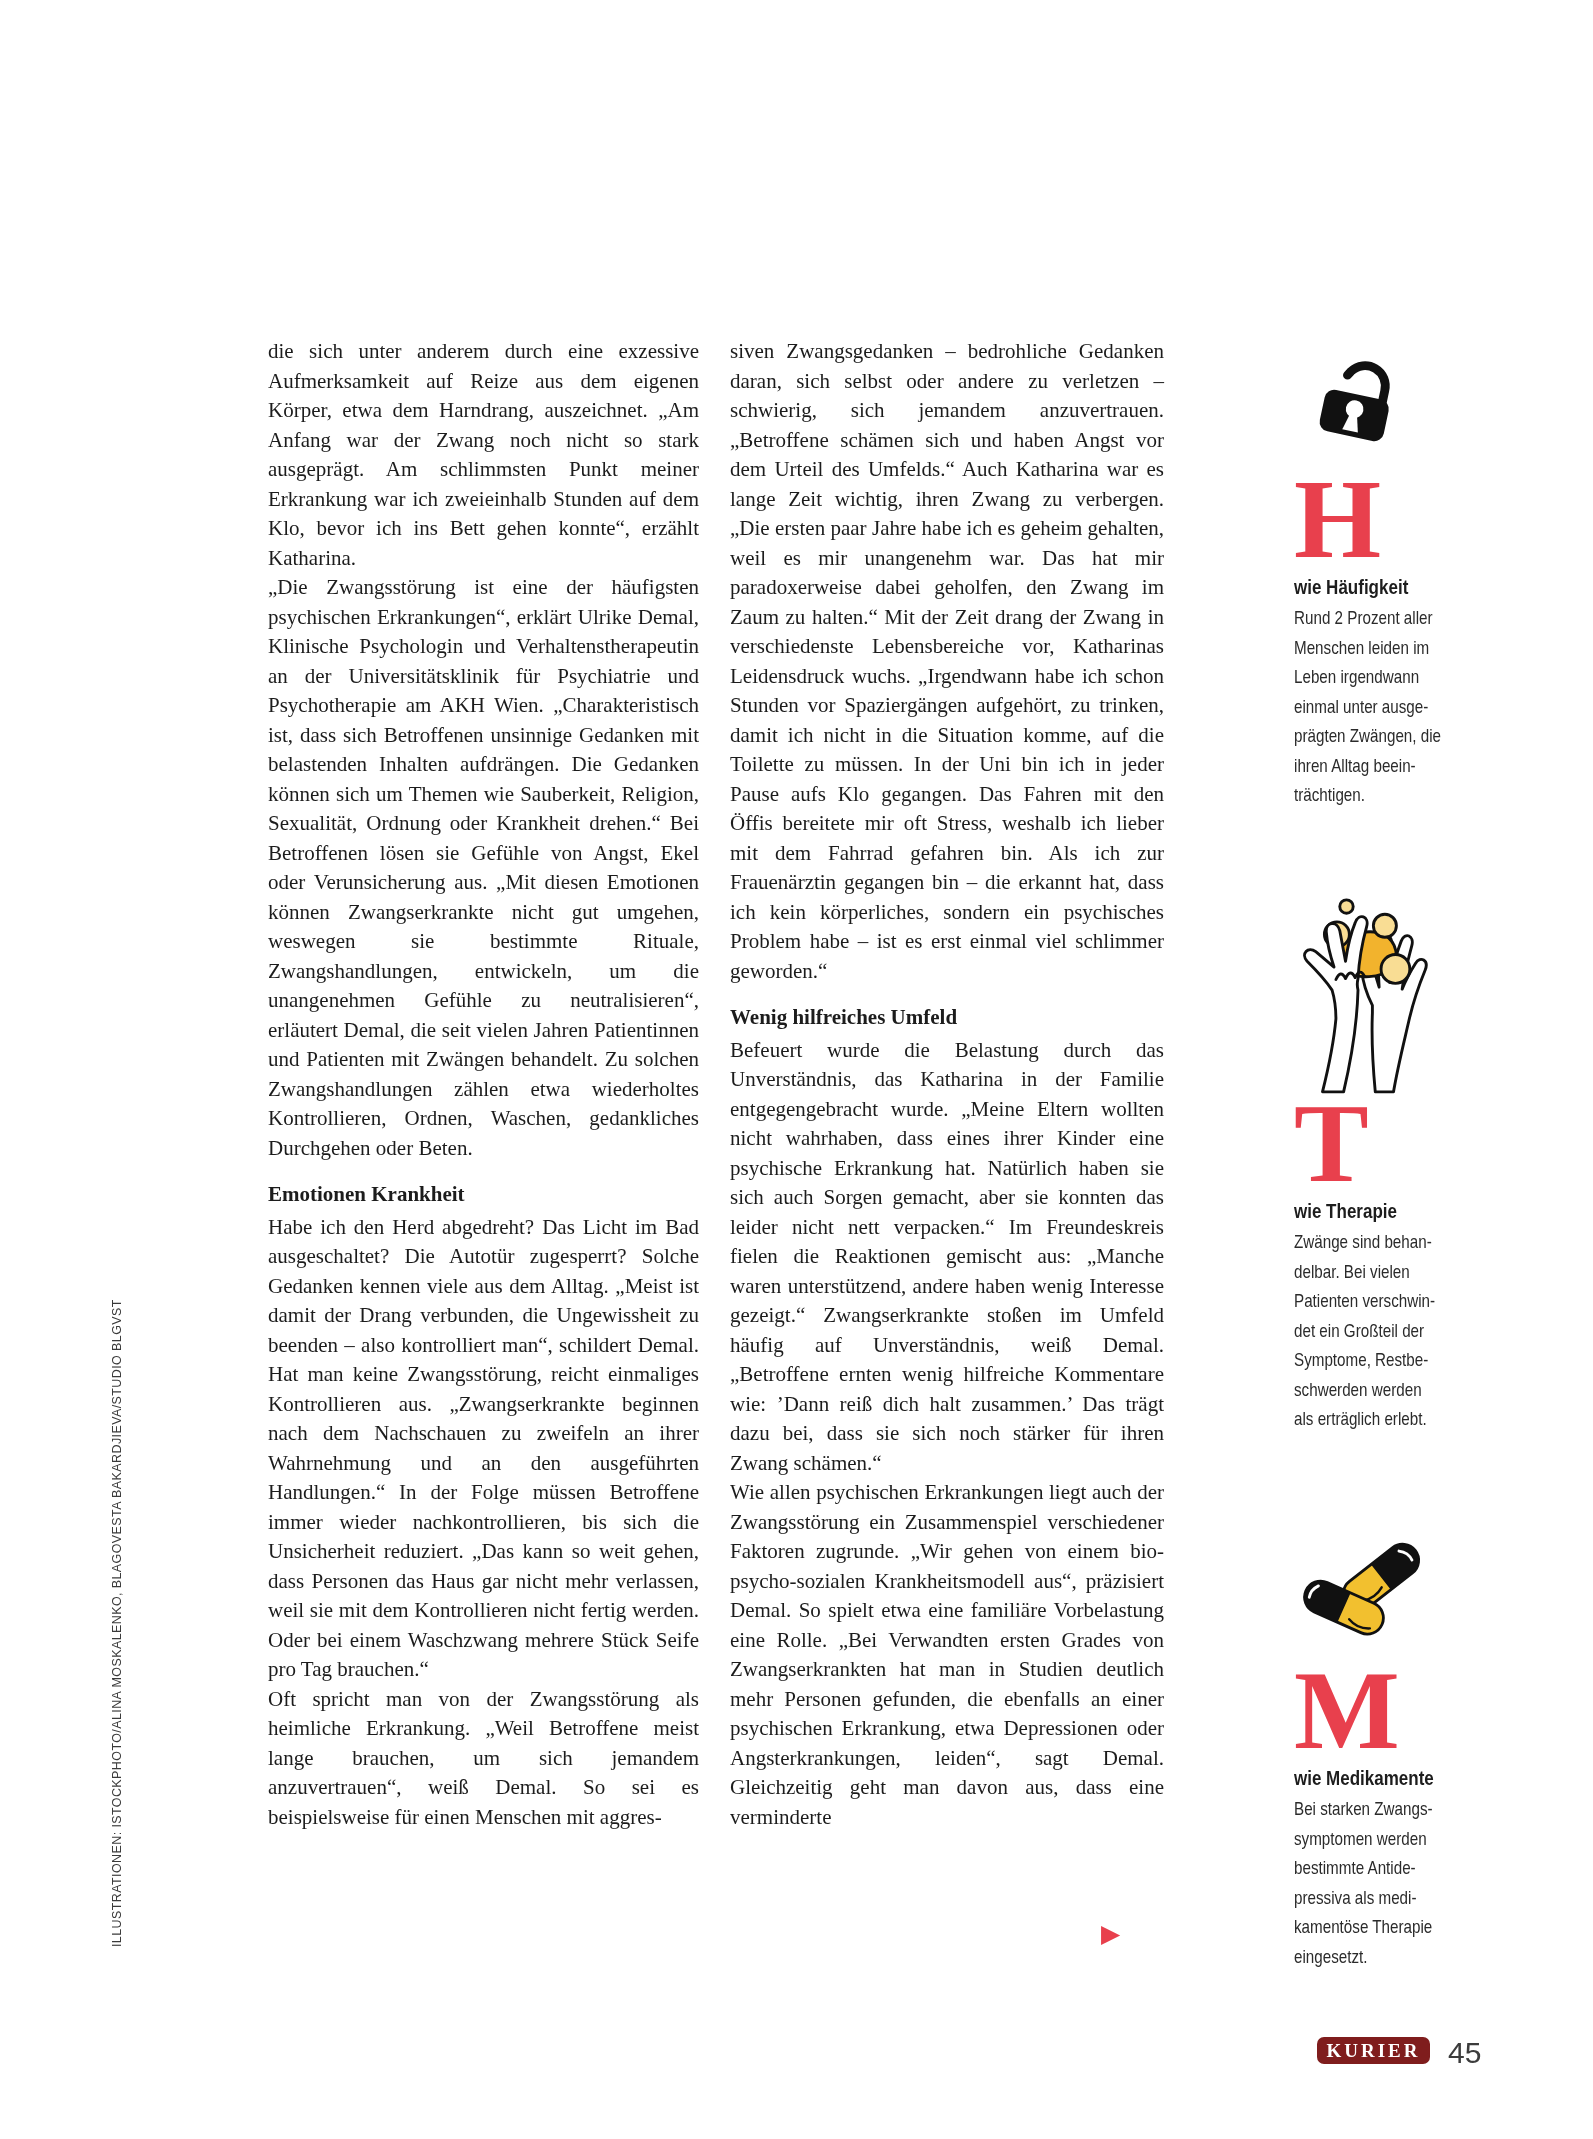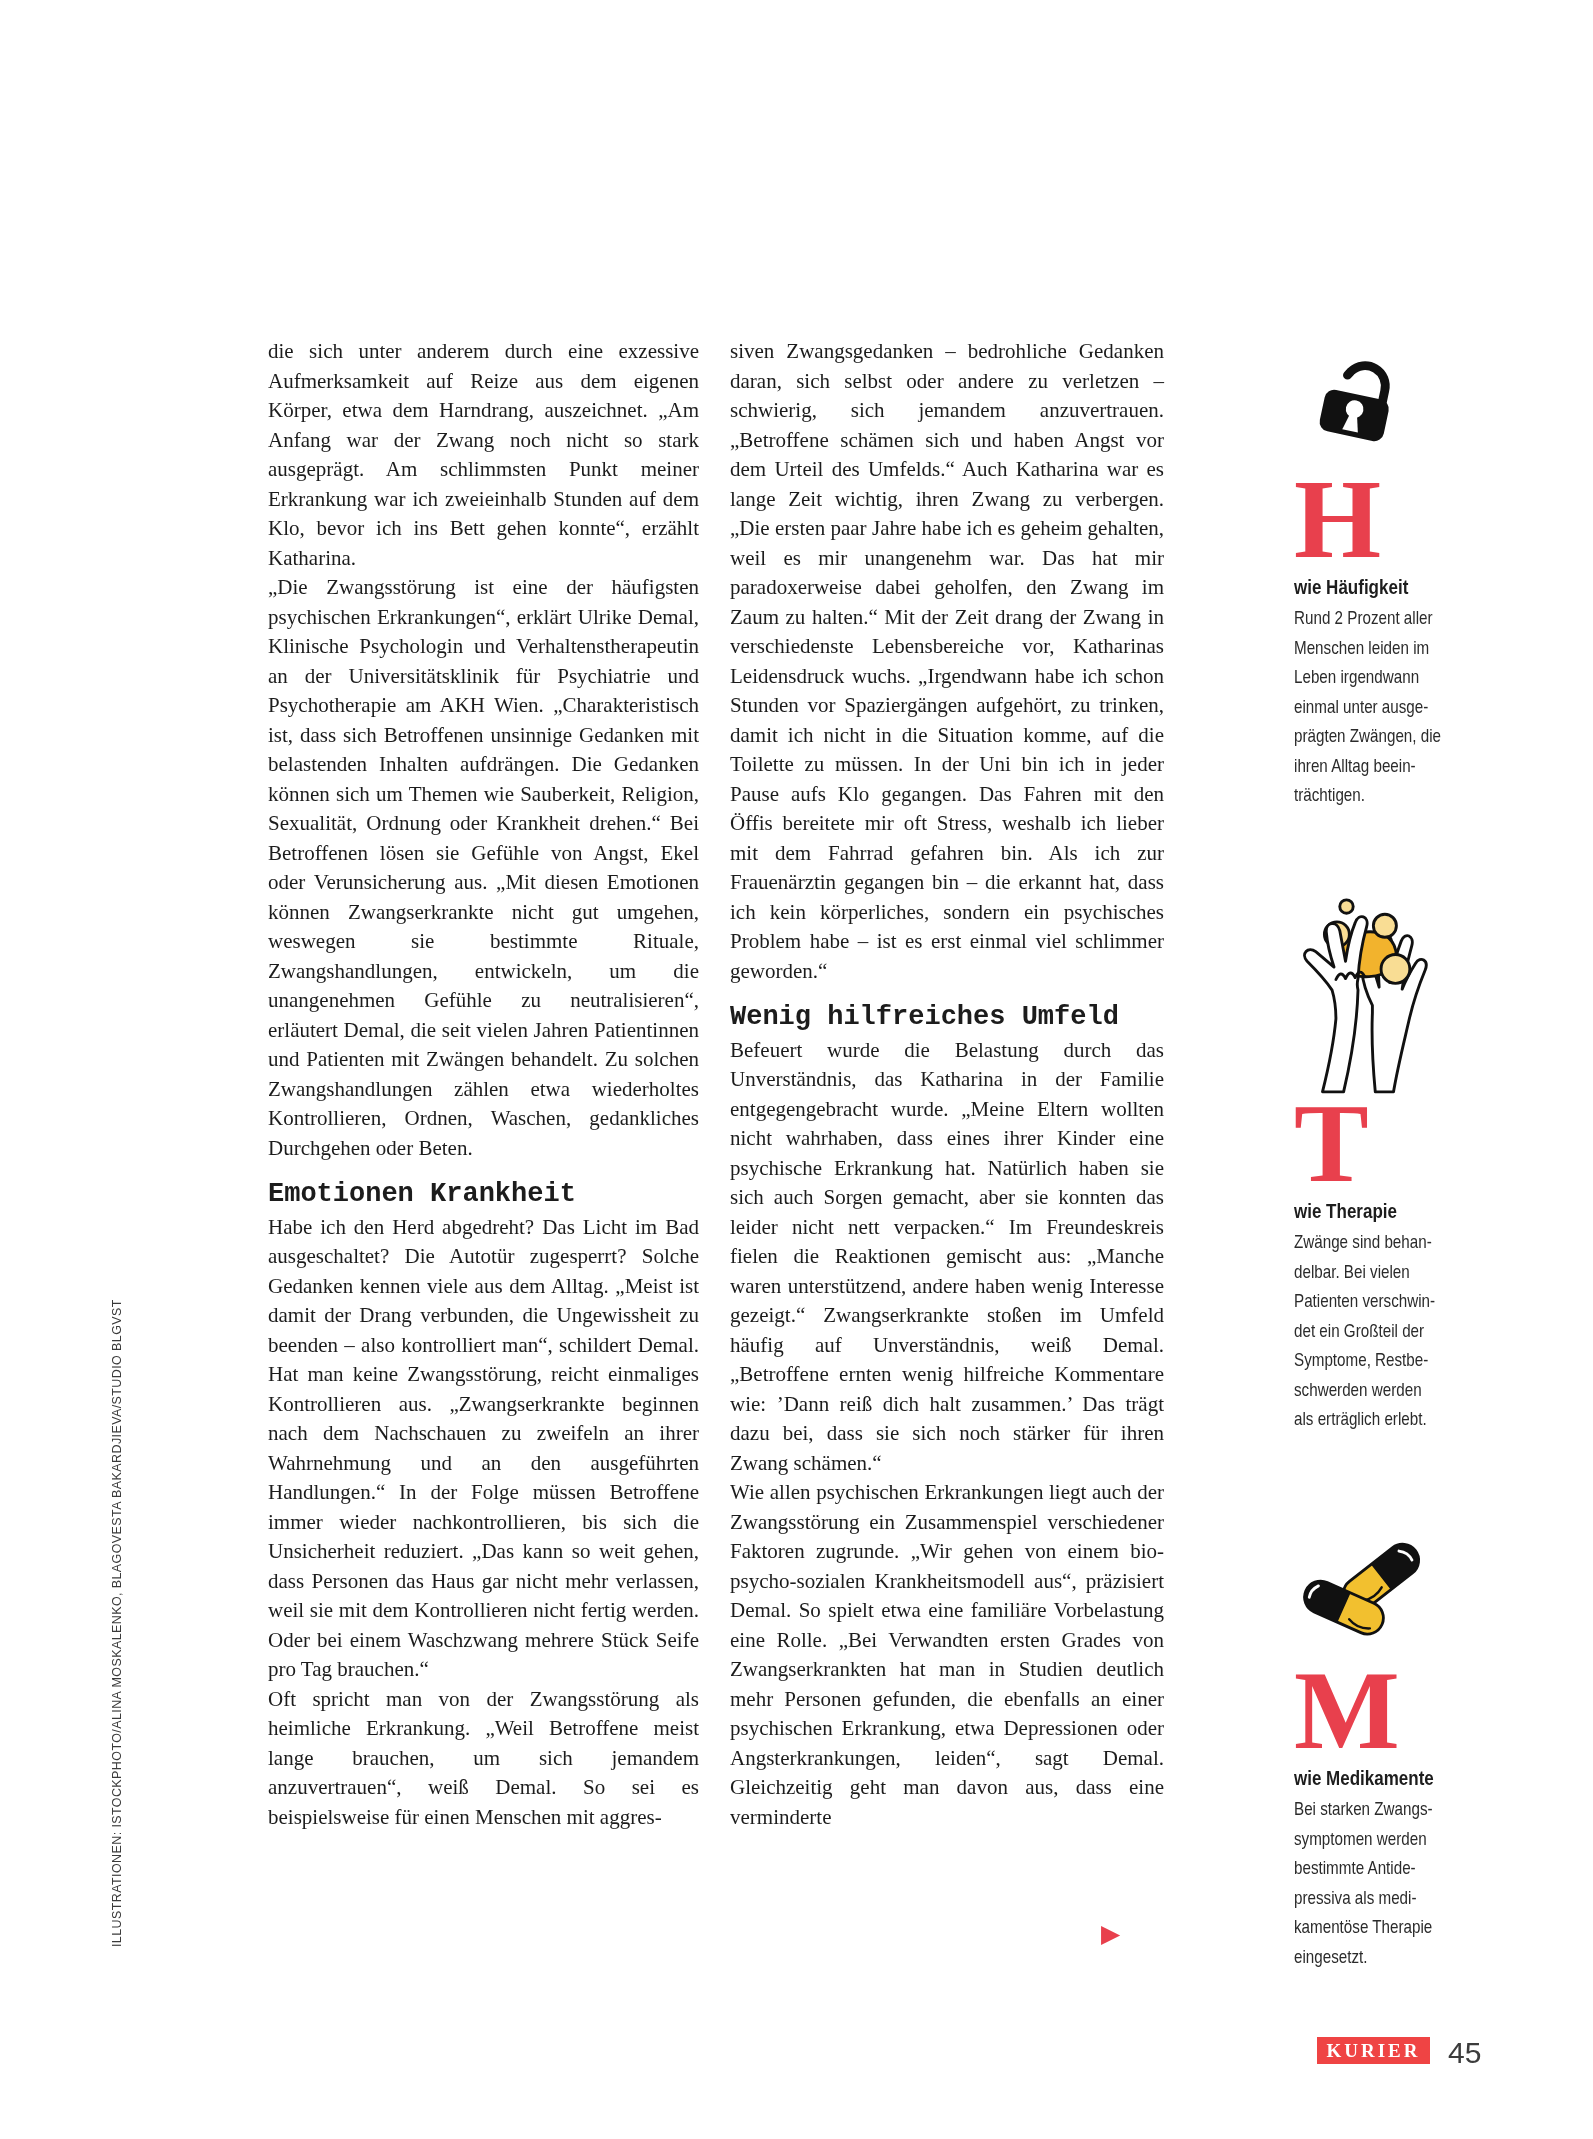--- a/index.html
+++ b/index.html
@@ -3,21 +3,21 @@
 <meta charset="utf-8">
 <style>
   html,body{margin:0;padding:0;background:#e9e9e9;}
   .page{position:relative;width:1593px;height:2139px;background:#ffffff;overflow:hidden;
         font-family:"Liberation Serif",serif;color:#1c1c1c;}
   
   .col{position:absolute;top:337px;font-size:21px;line-height:29.5px;text-align:justify;margin-left:33px;}
   .col1{left:235px;width:431px;}
   .col2{left:697px;width:434px;}
   .col p{margin:0;}
-  .col h3{margin:17px 0 3px 0;font-size:27px;line-height:29.5px;font-weight:700;text-align:left;font-family:Liberation Mono, monospace;}
+  .col h3{margin:17px 0 3px 0;font-size:21px;line-height:29.5px;font-weight:700;text-align:left;}
   
   .cont-arrow{position:absolute;left:1101px;top:1921px;font-family:"DejaVu Sans",sans-serif;
               font-size:25px;color:#e8404d;line-height:1;}
   
   .credit{position:absolute;left:110px;top:1253px;height:694px;width:28px;
           writing-mode:vertical-rl;transform:rotate(180deg);
           font-family:"Liberation Sans",sans-serif;font-size:12.5px;letter-spacing:.4px;color:#3a3a3a;}
   
   .sb-icon{position:absolute;}
   .icon-lock{left:1299px;top:344px;width:106px;height:110px;}
@@ -29,23 +29,23 @@
   .sec-m{top:1659px;}
   .big-letter{display:block;font-family:"Liberation Serif",serif;font-weight:700;
               font-size:112px;line-height:102px;color:#e8404d;letter-spacing:-2px;}
   .sb-label{display:block;margin-top:5px;font-family:"Liberation Sans",sans-serif;font-weight:700;
             font-size:20px;line-height:24px;color:#1d1d1d;
             transform:scaleX(.85);transform-origin:left top;white-space:nowrap;}
   .sb-text{display:block;margin-top:4px;font-family:"Liberation Sans",sans-serif;
            font-size:19px;line-height:29.5px;color:#2b2b2b;white-space:pre-line;
            width:195px;transform:scaleX(.8);transform-origin:left top;}
   
-  .kurier-logo{position:absolute;left:1317px;top:2037px;width:113px;height:27px;background:#ef4444;
+  .kurier-logo{position:absolute;left:1317px;top:2037px;width:113px;height:27px;background:#7f1d1d;
                color:#ffffff;font-family:"Liberation Serif",serif;font-weight:700;font-size:19px;
-               line-height:28px;text-align:center;letter-spacing:3px;}
+               line-height:28px;text-align:center;letter-spacing:3px;border-radius:7px;}
   .page-number{position:absolute;left:1448px;top:2036px;font-family:"Liberation Sans",sans-serif;
                font-size:30px;color:#3c3c3c;}
   svg{display:block;}
 </style>
 </head>
 <body>
 
 <div class="page">
 
   <div class="credit">ILLUSTRATIONEN: ISTOCKPHOTO/ALINA MOSKALENKO, BLAGOVESTA BAKARDJIEVA/STUDIO BLGVST</div>

